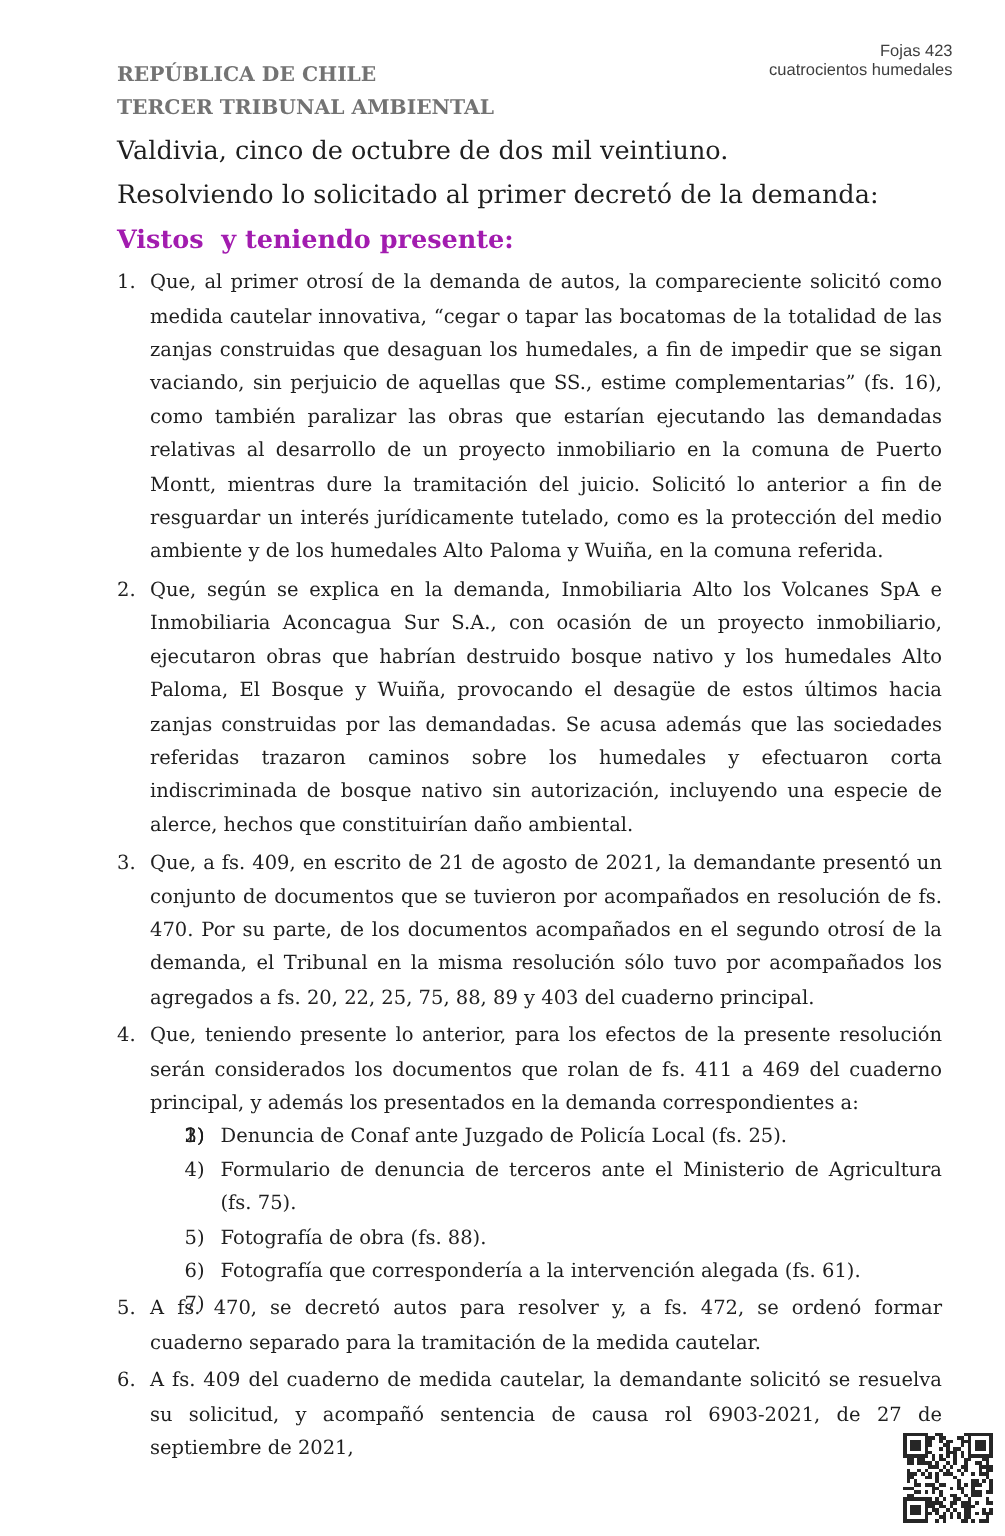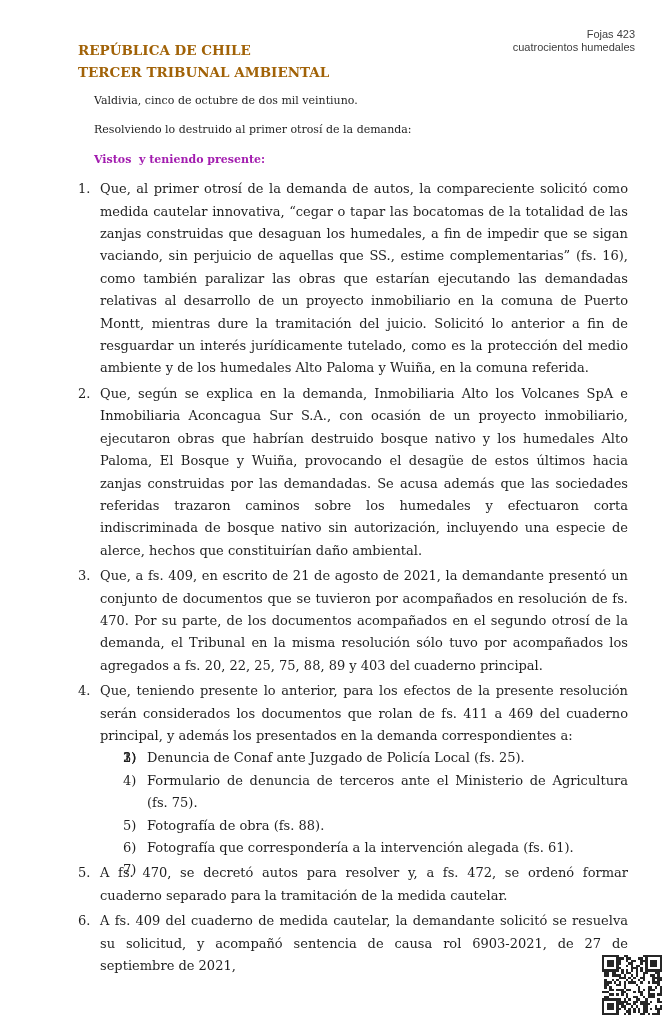--- a/index.html
+++ b/index.html
@@ -26,25 +26,25 @@
     text-align: right;
     font-family: "Liberation Sans", sans-serif;
     font-size: 11px;
     line-height: 13px;
     color: #3e3e3e;
   }
   .court-header {
     font-weight: bold;
     font-size: 13.5px;
     line-height: 22px;
-    color: #a16207;
+    color: #737373;
   }
   .para {
-    margin: 0 0 7px 16px;
-    font-size: 11px;
+    margin: 0 0 7px 0;
+    font-size: 17px;
     line-height: 22.4px;
   }
   .para.first {
     margin-top: 7px;
   }
   .bold {
     font-weight: bold;
     color: #a21caf;
     white-space: pre-wrap;
   }
@@ -99,21 +99,21 @@
     <div>cuatrocientos humedales</div>
   </div>
 
   <div class="content">
     <div class="court-header">
       <div>REPÚBLICA DE CHILE</div>
       <div>TERCER TRIBUNAL AMBIENTAL</div>
     </div>
 
     <p class="para first">Valdivia, cinco de octubre de dos mil veintiuno.</p>
-    <p class="para">Resolviendo lo destruido al primer otrosí de la demanda:</p>
+    <p class="para">Resolviendo lo solicitado al primer decretó de la demanda:</p>
     <p class="para bold">Vistos  y teniendo presente:</p>
 
     <ol class="main-list" id="main-list">
         <li><span class="num">1.</span><span>Que, al primer otrosí de la demanda de autos, la compareciente solicitó como medida cautelar innovativa,  “cegar o tapar las bocatomas de la totalidad de las zanjas construidas que desaguan los humedales, a fin de impedir que se sigan vaciando, sin perjuicio de aquellas que SS., estime complementarias” (fs. 16), como también paralizar las obras que estarían ejecutando las demandadas relativas al desarrollo de un proyecto inmobiliario en la comuna de Puerto Montt, mientras dure la tramitación del juicio. Solicitó lo anterior a fin de resguardar un interés jurídicamente tutelado, como es la protección del medio ambiente y de los humedales Alto Paloma y Wuiña, en la comuna referida.</span></li>
         <li><span class="num">2.</span><span>Que, según se explica en la demanda, Inmobiliaria Alto los Volcanes SpA e Inmobiliaria Aconcagua Sur S.A., con ocasión de un proyecto inmobiliario, ejecutaron obras que habrían destruido bosque nativo y los humedales Alto Paloma, El Bosque y Wuiña, provocando el desagüe de estos últimos hacia zanjas construidas por las demandadas. Se acusa además que las sociedades referidas trazaron caminos sobre los humedales y efectuaron corta indiscriminada de bosque nativo sin autorización, incluyendo una especie de alerce, hechos que constituirían daño ambiental.</span></li>
         <li><span class="num">3.</span><span>Que, a fs. 409, en escrito de 21 de agosto de 2021, la demandante presentó un conjunto de documentos que se tuvieron por acompañados en resolución de fs. 470. Por su parte, de los documentos acompañados en el segundo otrosí de la demanda, el Tribunal en la misma resolución sólo tuvo por acompañados  los agregados a fs. 20, 22, 25, 75, 88, 89 y 403 del cuaderno principal.</span></li>
         <li><span class="num">4.</span><span>Que, teniendo presente lo anterior, para los efectos de la presente resolución serán considerados los documentos que rolan de fs. 411 a 469 del cuaderno principal, y además los presentados en la demanda correspondientes a:</span><ol class="sub-list">
             <li><span class="num">1)</span></li>
             <li><span class="num">2)</span></li>
             <li><span class="num">3)</span><span>Denuncia de Conaf ante Juzgado de Policía Local (fs. 25).</span></li>

